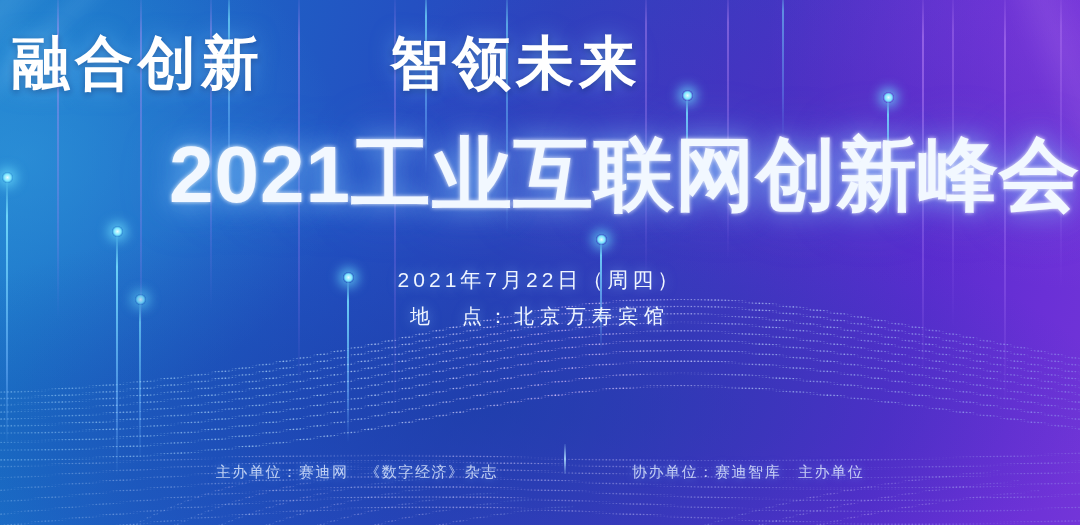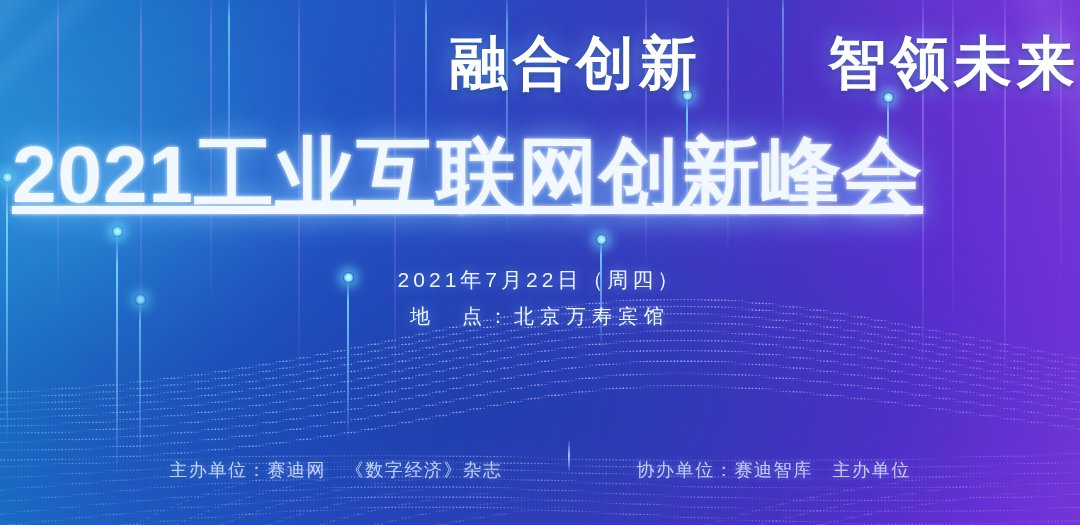--- a/index.html
+++ b/index.html
@@ -66,46 +66,46 @@
 
   
   .waves { position:absolute; left:0; right:0; bottom:0; height:260px; }
   .waves svg { display:block; width:100%; height:100%; }
 
   
   .content { position:absolute; inset:0; }
 
   .tagline {
     position:absolute; top:34px; left:0; right:0;
-    text-align:right;
+    text-align:left;
     font-family:"Liberation Serif", serif;
     font-weight:700;
     font-size:58px;
     line-height:1.05;
     color:#ffffff;
     letter-spacing:5px;
     text-shadow:0 0 22px rgba(120,200,255,0.55), 0 2px 6px rgba(10,30,90,0.5);
     white-space:pre;
+    padding-left:12px;
   }
 
   .maintitle {
-    position:absolute; top:135px; left:12px; right:0;
-    text-align:left;
+    position:absolute; top:135px; left:0; right:0;
+    text-align:right;
     font-family:"Liberation Sans", sans-serif;
     font-weight:700;
     font-size:80px;
     line-height:1.0;
     letter-spacing:1px;
     color:#f2f8ff;
     text-shadow:
       0 0 4px rgba(255,255,255,0.9),
       0 0 26px rgba(140,210,255,0.75),
       0 0 55px rgba(110,180,255,0.45);
     white-space:pre;
-    text-decoration:underline;
   }
 
   .meta {
     position:absolute; top:264px; left:0; right:0;
     text-align:center;
     color:#f0f6ff;
   }
   .meta .date {
     font-size:21px; letter-spacing:4px; line-height:1.5;
     text-shadow:0 0 12px rgba(140,200,255,0.6);
@@ -117,21 +117,21 @@
     white-space:pre;
     font-family:Liberation Serif, serif;
   }
 
   .credits {
     position:absolute; bottom:43px; left:0; right:0;
     display:flex; align-items:center; justify-content:center;
     gap:66px;
   }
   .credit {
-    font-size:18px;
+    font-size:15px;
     letter-spacing:1.6px;
     color:rgba(228,238,255,0.80);
     text-shadow:0 0 8px rgba(120,180,255,0.5);
     white-space:pre;
     margin-top:26px;
   }
   .credit-divider {
     width:2px; height:30px;
     background:linear-gradient(180deg, rgba(160,215,255,0.1), rgba(175,225,255,0.85), rgba(160,215,255,0.1));
     margin-bottom:2px;

